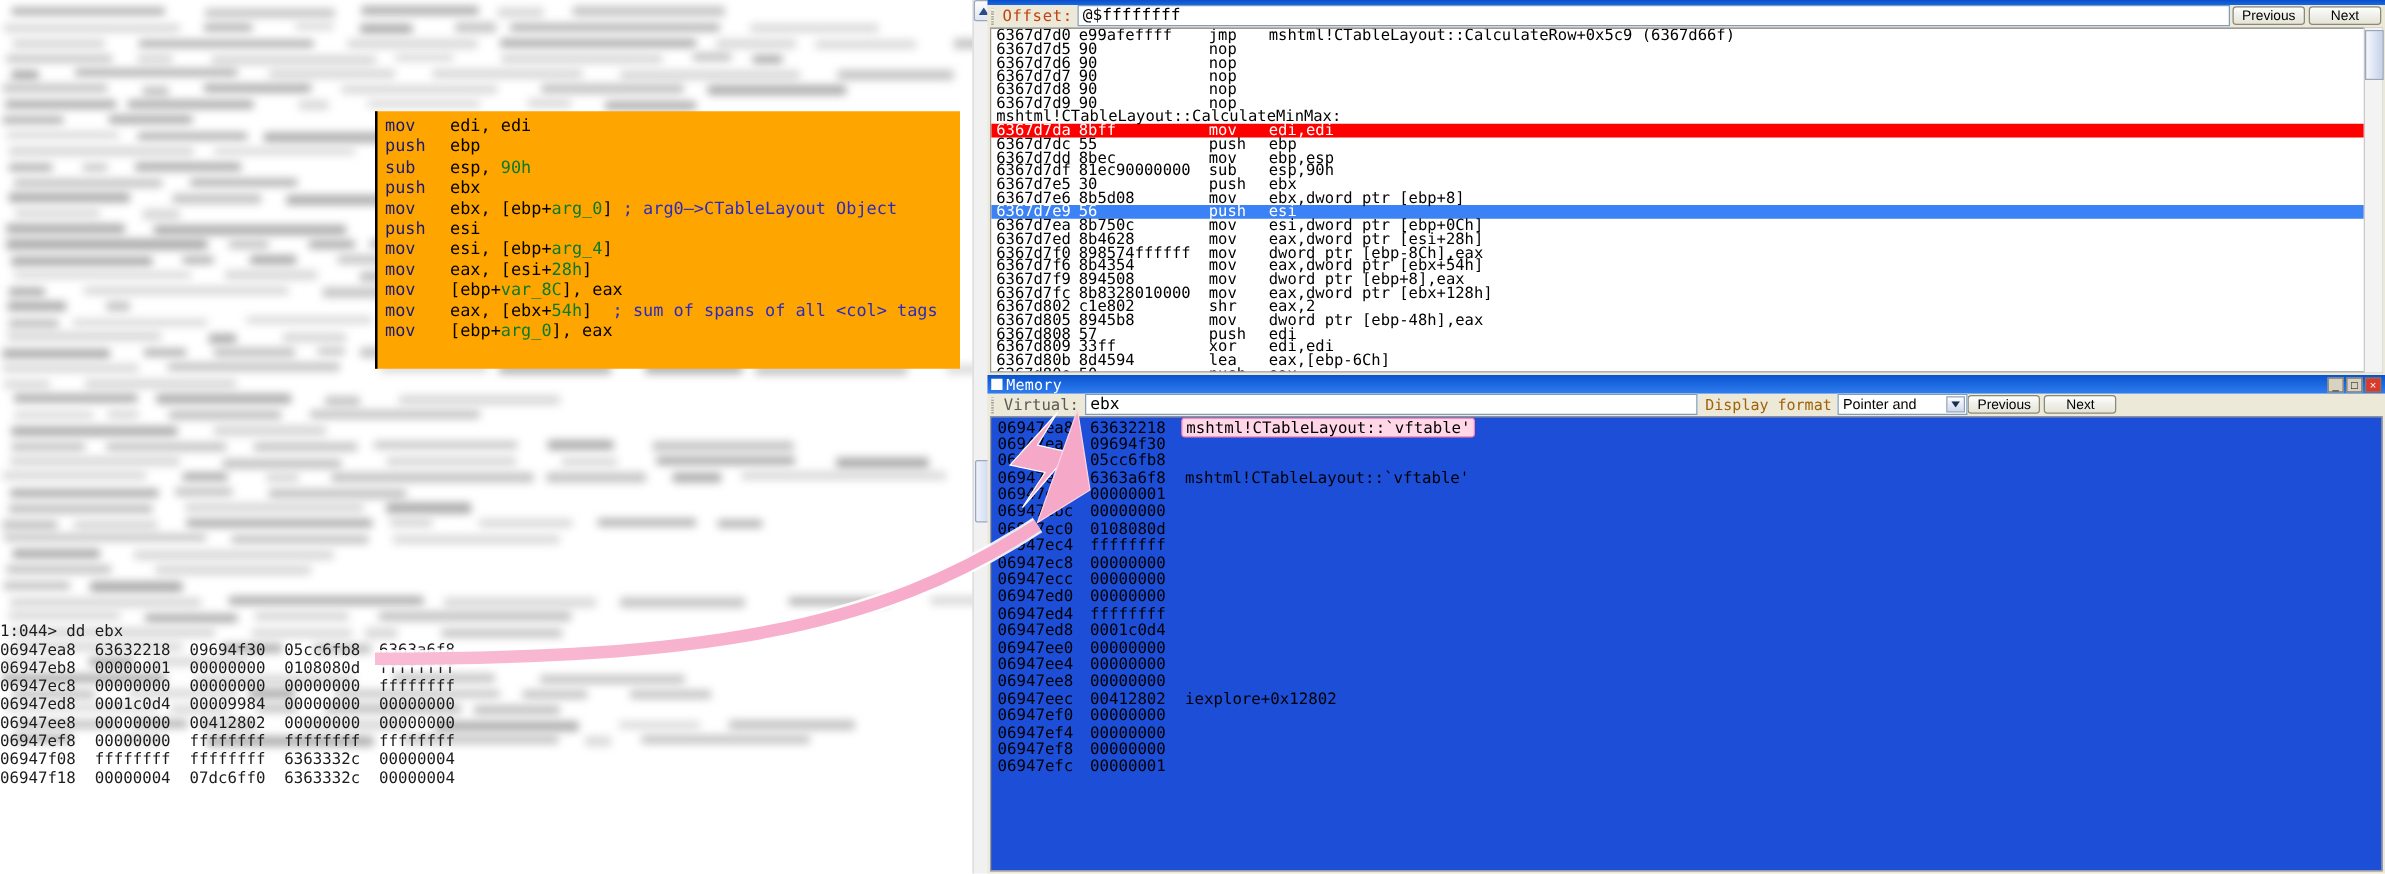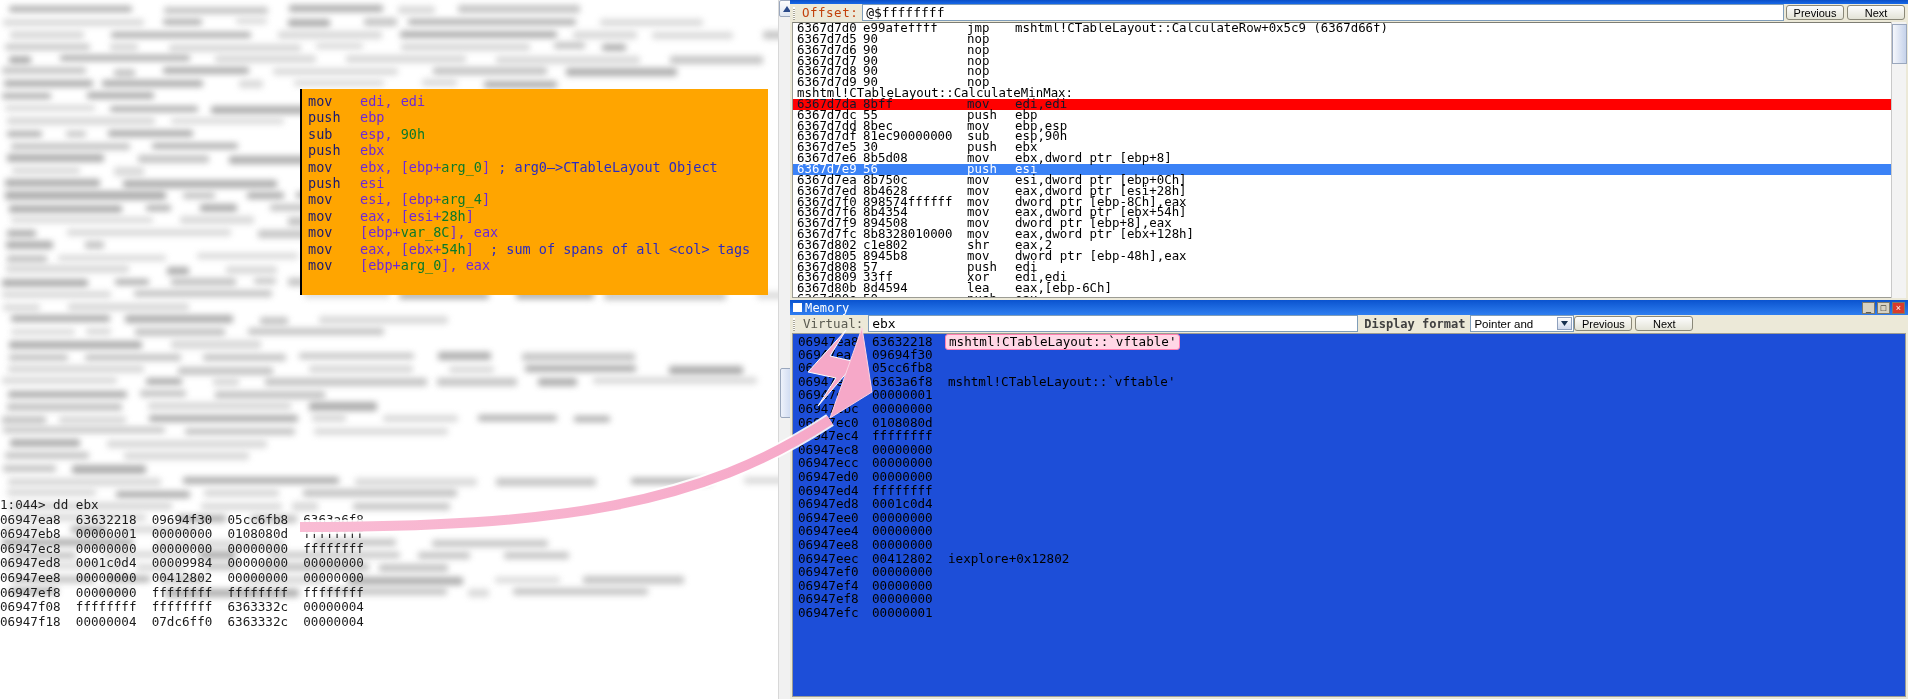--- a/index.html
+++ b/index.html
@@ -42,21 +42,21 @@
     overflow: hidden;
   }
   .ida-row {
     height: 16.4px; line-height: 16.4px;
     font-family: "DejaVu Sans Mono", monospace;
     font-size: 13.5px;
     white-space: pre;
     color: #20208c;
   }
   .mn { display: inline-block; width: 52px; color: #1a1a70; }
-  .op { color: #6d28d9; }
+  .op { color: #000000; }
   .num { color: #0a7a2a; }
   .cmt { color: #2b2bc0; }
 
   
   .dump-left {
     position: absolute; left: 0; top: 498px; width: 400px;
     font-family: "DejaVu Sans Mono", monospace;
     font-size: 12.6px; line-height: 14.6px;
     color: #1c1c1c; white-space: pre;
     z-index: 6;
@@ -123,21 +123,21 @@
     position:absolute; left:2px; top:22px; width:1114px; height:276px;
     background:#ffffff; border:1px solid #9c9c94; border-top-color:#7d7d74;
     overflow:hidden;
   }
   .dis-line {
     height:10.85px; line-height:10.85px;
     font-family:"DejaVu Sans Mono", monospace; font-size:12.4px;
     white-space:pre; color:#000; padding-left:4px;
   }
   .dis-line.sym { color:#000; }
-  .dis-line.hl-red { background:#ff0000; color:#0f172a; }
+  .dis-line.hl-red { background:#ff0000; color:#ffffff; }
   .dis-line.hl-blue { background:#3b82f6; color:#ffffff; }
   .c-addr { display:inline-block; width:66px; }
   .c-bytes{ display:inline-block; width:104px; }
   .c-mn   { display:inline-block; width:48px; }
 
   .dis-scroll {
     position:absolute; right:2px; top:22px; width:15px; height:276px;
     background:#f3f3f3; border-left:1px solid #c9c9c9;
   }
   .dis-scroll .thumb2 {
@@ -171,21 +171,21 @@
   }
   .lbl-virtual { font-family:"DejaVu Sans Mono", monospace; font-size:12.5px;
     color:#5a5a50; margin-left:4px; }
   .virtual-input {
     width:490px; height:17px; margin-left:5px;
     background:#fff; border:1px solid #7f9db9;
     font-family:"DejaVu Sans Mono", monospace; font-size:13px; color:#000;
     padding:0 3px; display:flex; align-items:center;
   }
   .lbl-dispfmt { font-family:"DejaVu Sans Mono", monospace; font-size:12px;
-    color:#404040; margin-left:6px;font-weight:bold; }
+    color:#a16207; margin-left:6px; }
   .combo {
     width:104px; height:17px; margin-left:5px; background:#fff;
     border:1px solid #7f9db9; display:flex; align-items:center;
     font-family:"Liberation Sans",sans-serif; font-size:11.5px; color:#000;
     padding-left:3px; position:relative;
   }
   .combo .arrow {
     position:absolute; right:1px; top:1px; width:15px; height:13px;
     background: linear-gradient(#fdfdfd,#cfd9ec);
     border:1px solid #8ea0bd; display:flex; align-items:center; justify-content:center;

